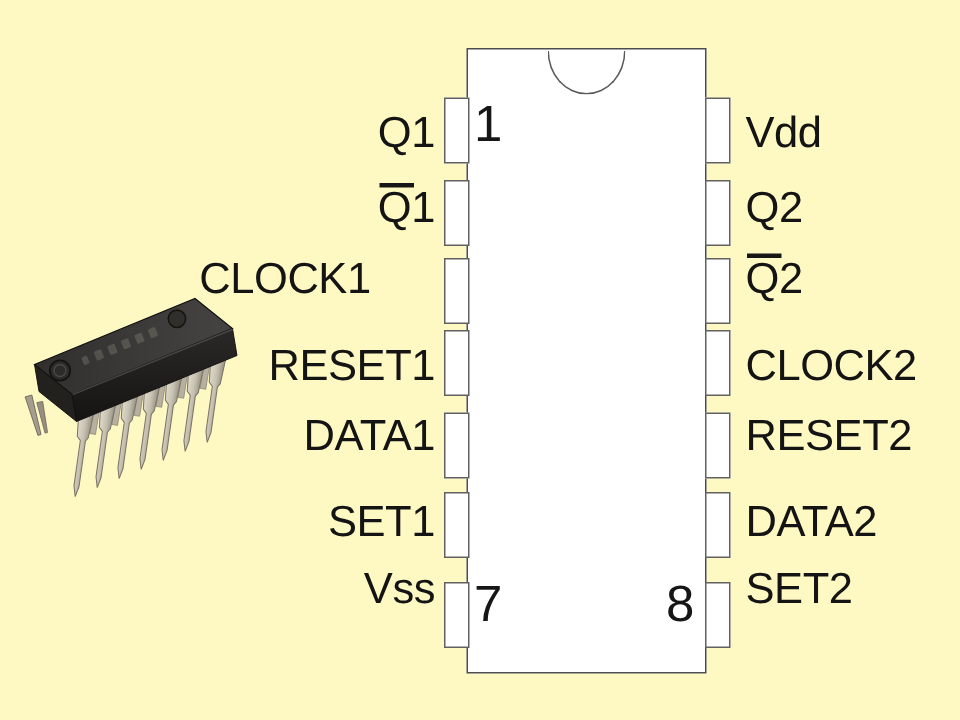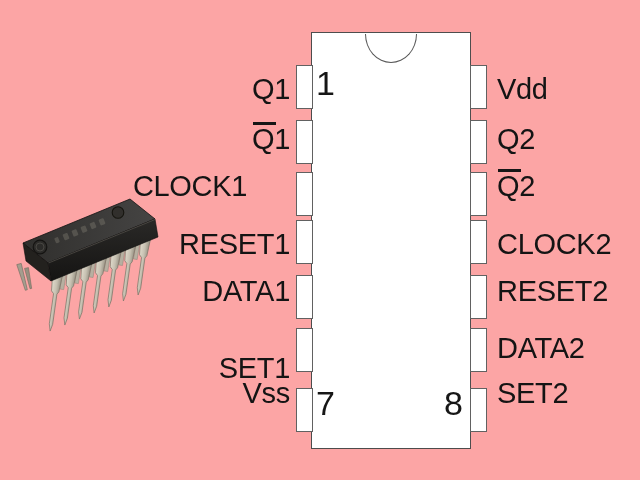--- a/index.html
+++ b/index.html
@@ -1,17 +1,17 @@
 <!DOCTYPE html>
 <html><head>
 <meta charset="utf-8">
 <style>
   html,body{margin:0;padding:0;background:#fff;}
   .canvas{
-    position:relative;width:640px;height:480px;background:#fca5a5;overflow:hidden;
+    position:relative;width:640px;height:480px;background:#fef9c3;overflow:hidden;
     font-family:"Liberation Sans", sans-serif;
   }
   
   .ic-body{
     position:absolute;left:311px;top:32px;width:160px;height:417px;
     box-sizing:border-box;border:1.5px solid #4d4d4d;background:#fff;
   }
   .ic-notch{
     position:absolute;left:365px;top:33.5px;width:52px;height:29px;
     box-sizing:border-box;border:1.5px solid #585858;border-top:none;
@@ -115,21 +115,21 @@
       <div class="pin-label left" style="top: 72px;">Q1</div>
       <div class="pin-box left" style="top: 120px;"></div>
       <div class="pin-label left" style="top: 122px;"><span class="ovl">Q</span>1</div>
       <div class="pin-box left" style="top: 172px;"></div>
       <div class="pin-label left" style="top: 169px; text-align: center;">CLOCK1</div>
       <div class="pin-box left" style="top: 220px;"></div>
       <div class="pin-label left" style="top: 227px;">RESET1</div>
       <div class="pin-box left" style="top: 275px;"></div>
       <div class="pin-label left" style="top: 274px;">DATA1</div>
       <div class="pin-box left" style="top: 328px;"></div>
-      <div class="pin-label left" style="top: 331px; margin-top: 20px;">SET1</div>
+      <div class="pin-label left" style="top: 331px;">SET1</div>
       <div class="pin-box left" style="top: 388px;"></div>
       <div class="pin-label left" style="top: 376px;">Vss</div>
     </div>
   <div id="pins-right">
       <div class="pin-box right" style="top: 65px;"></div>
       <div class="pin-label right" style="top: 72px;">Vdd</div>
       <div class="pin-box right" style="top: 120px;"></div>
       <div class="pin-label right" style="top: 122px;">Q2</div>
       <div class="pin-box right" style="top: 172px;"></div>
       <div class="pin-label right" style="top: 169px;"><span class="ovl">Q</span>2</div>

